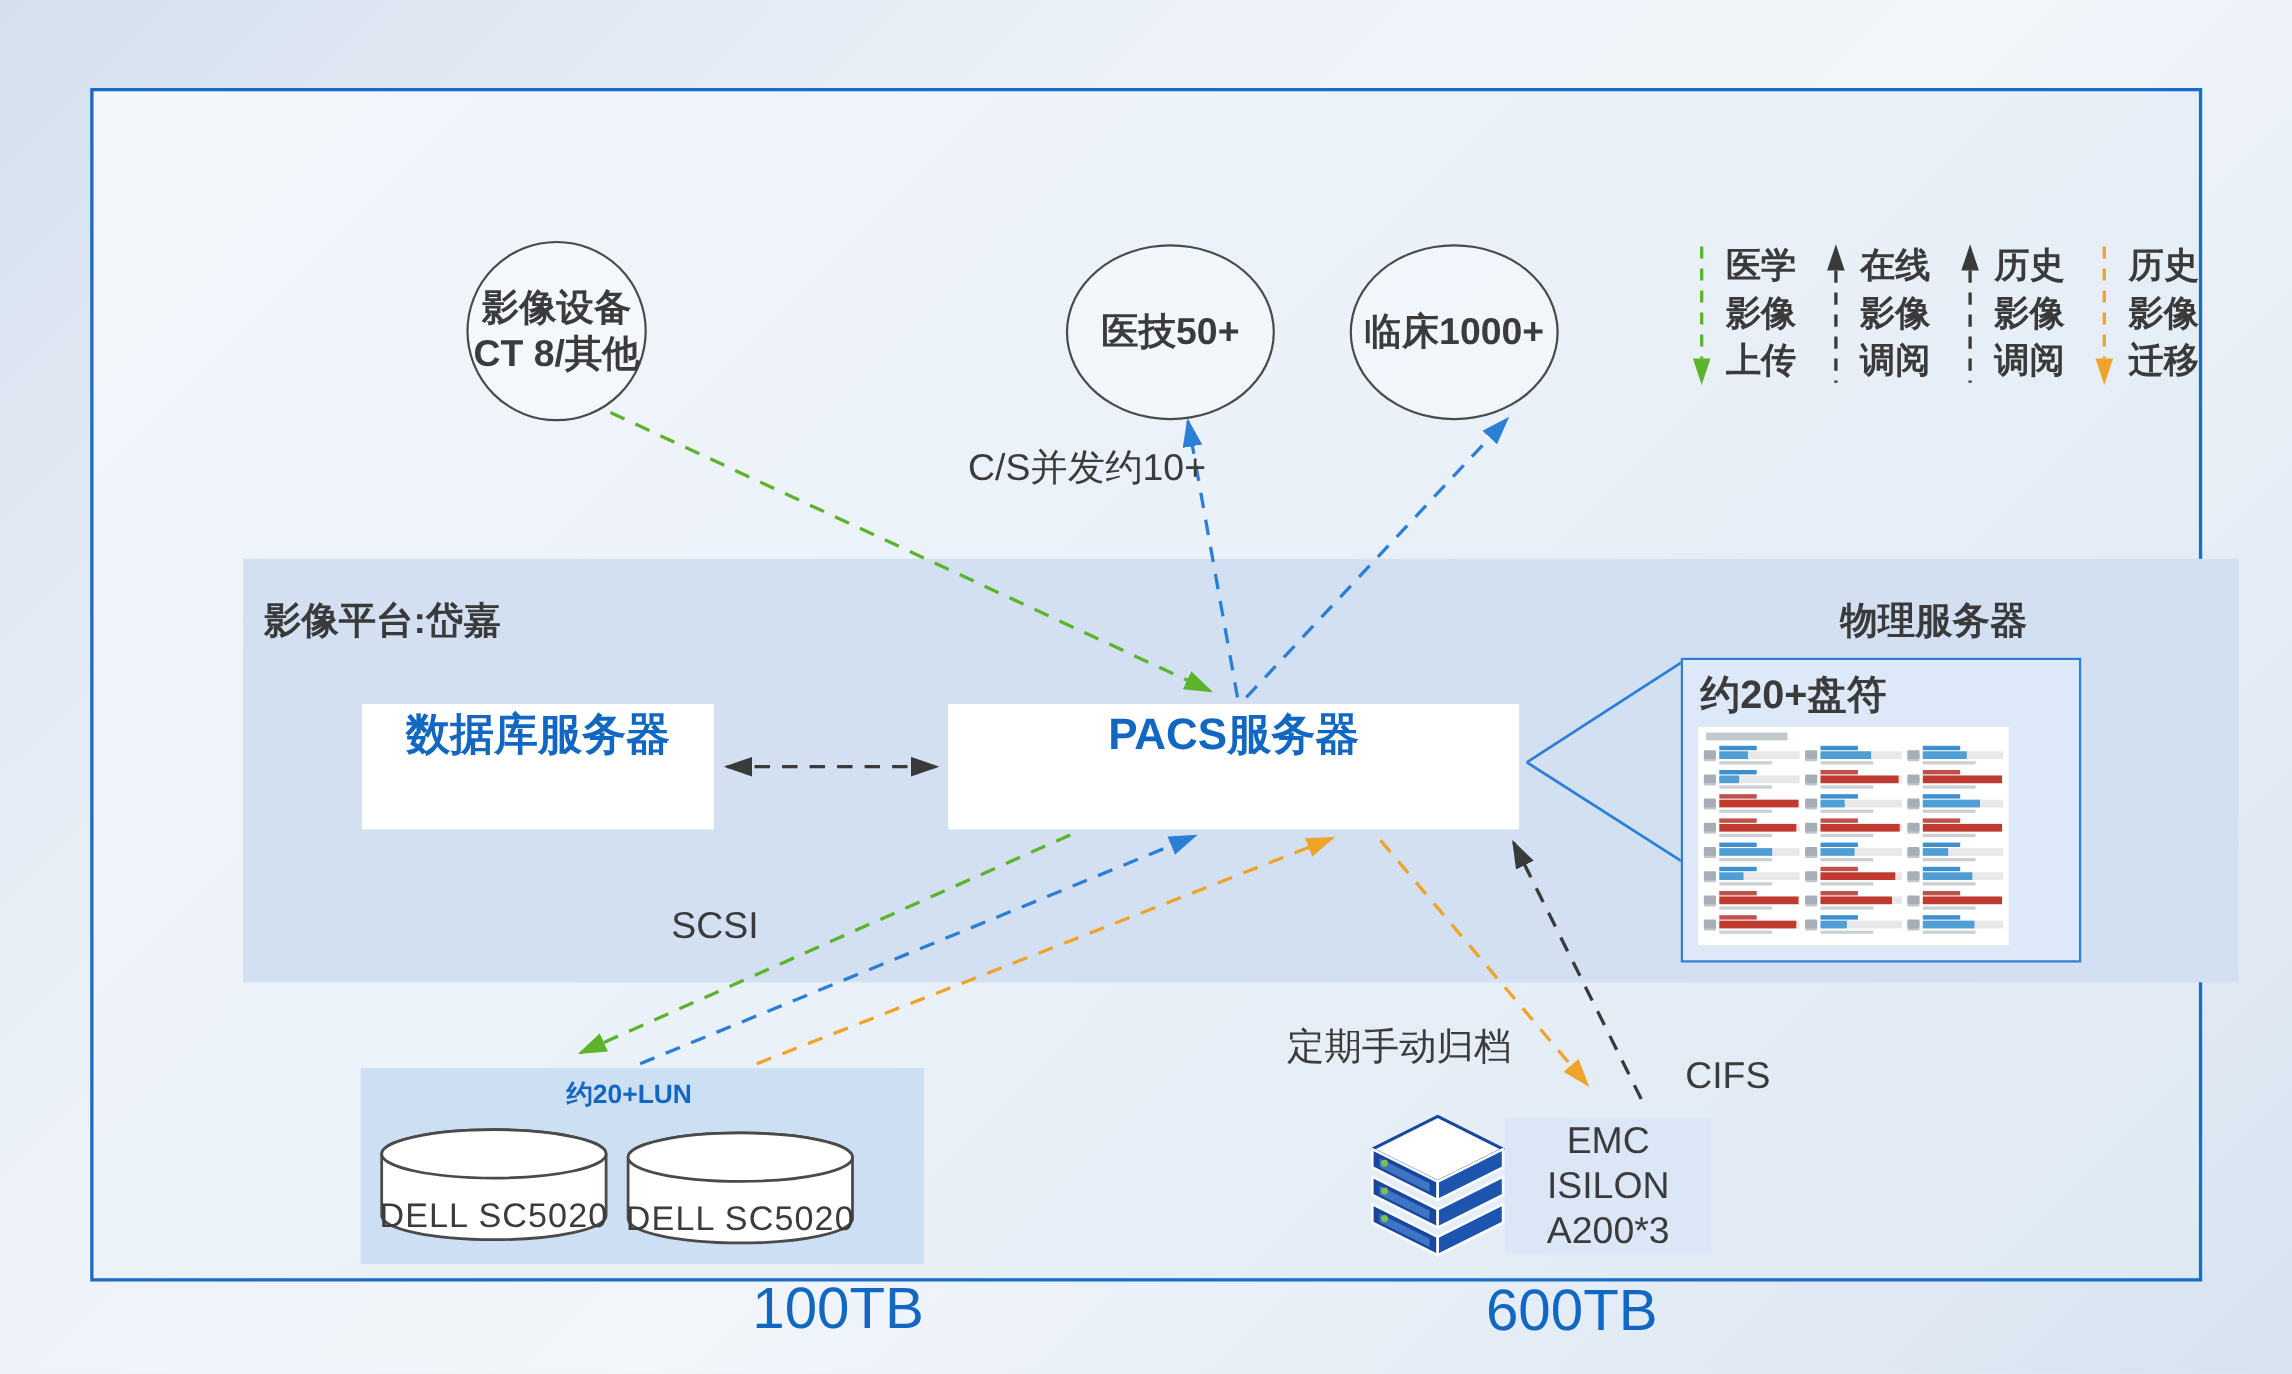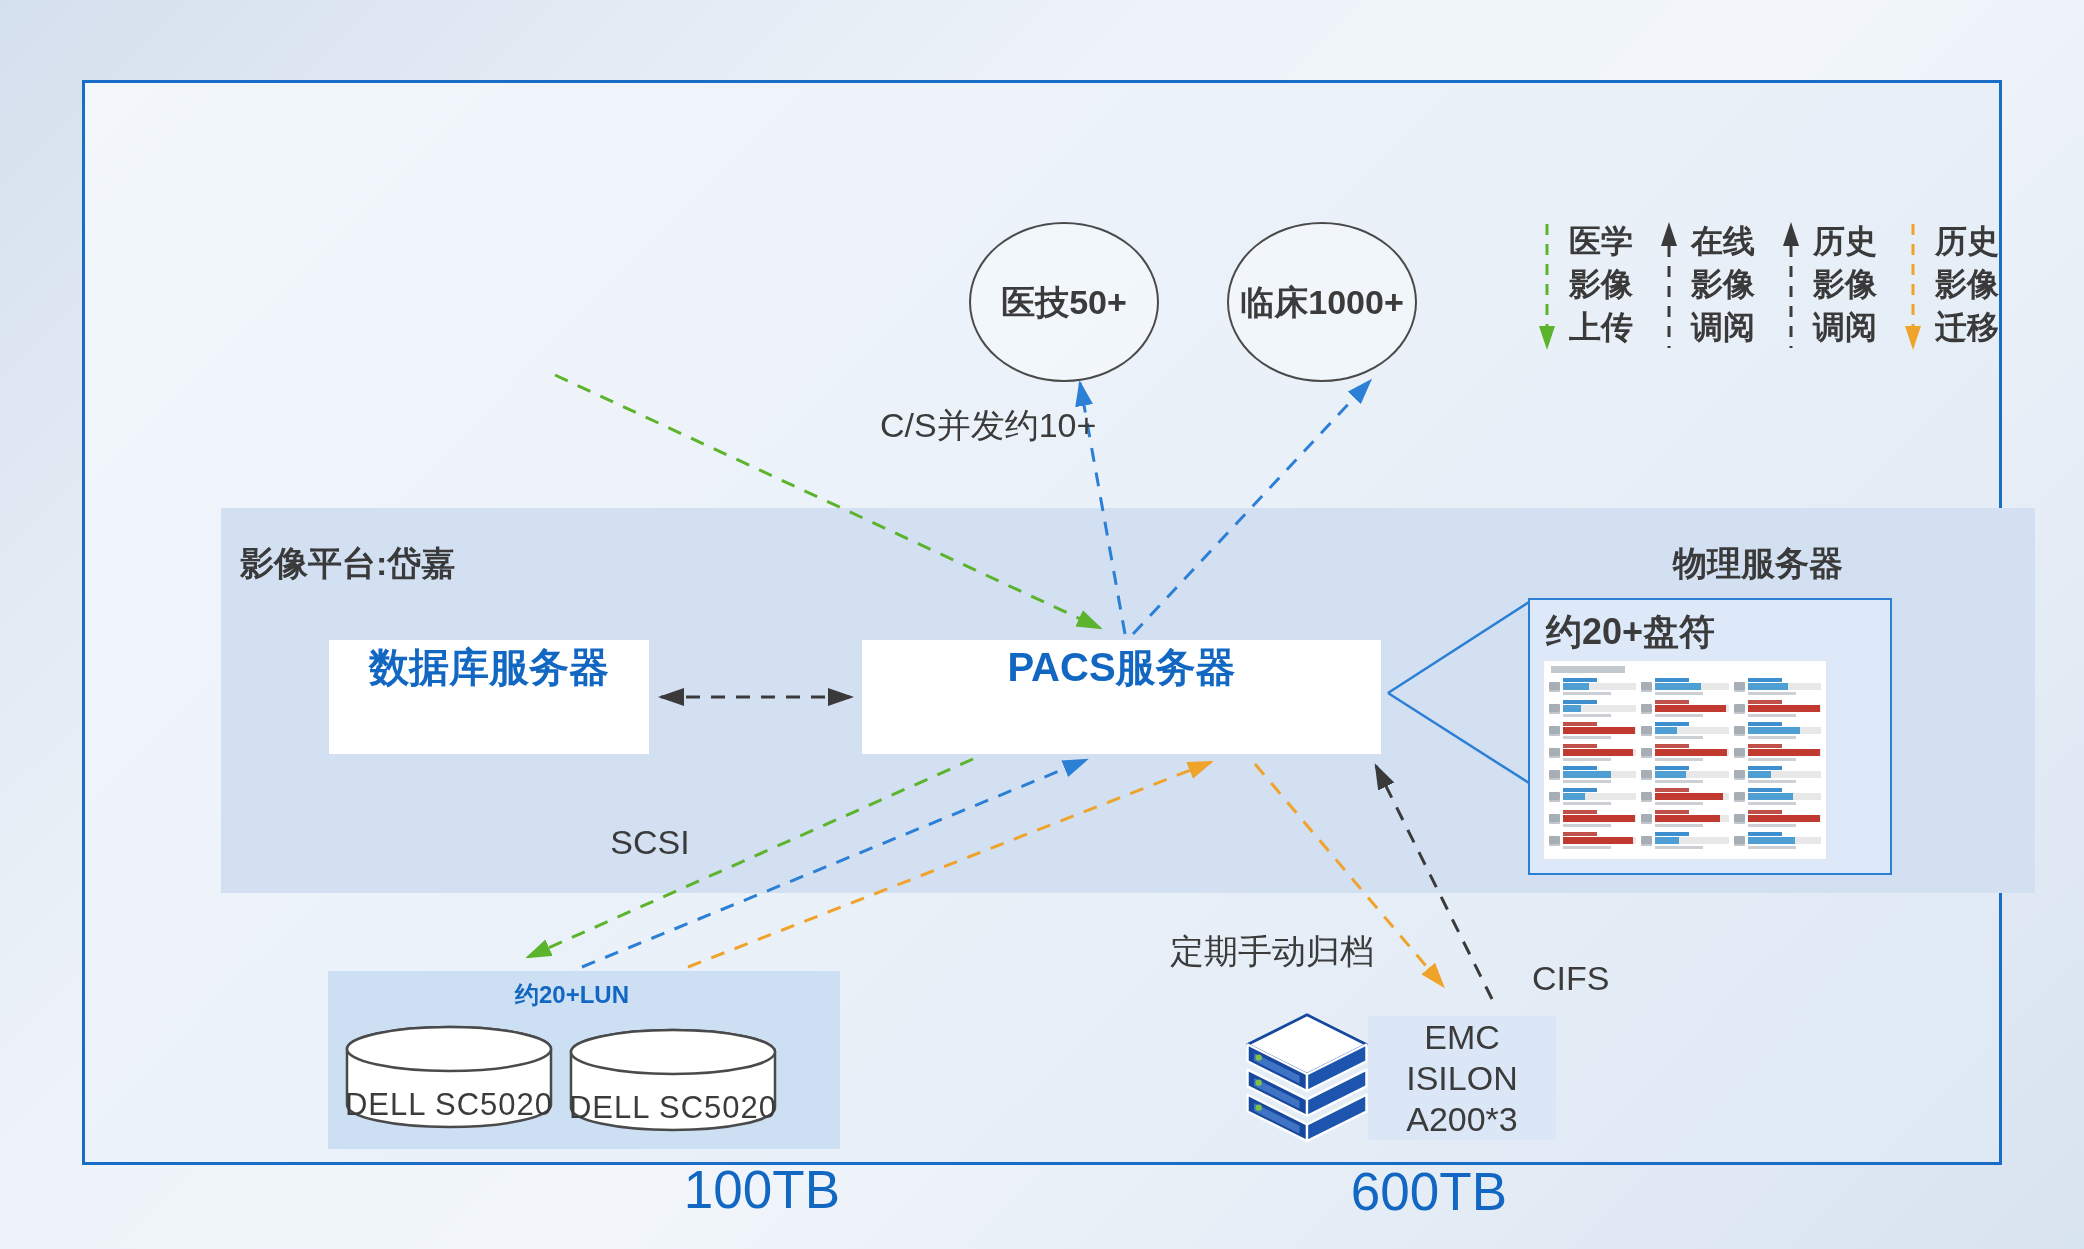--- a/index.html
+++ b/index.html
@@ -166,20 +166,24 @@
       <line class="ln ln-orange dash" x1="603" y1="884" x2="1126" y2="679" marker-end="url(#morange)"></line>
 
       <line class="ln ln-orange dash" x1="1170" y1="681" x2="1358" y2="903" marker-end="url(#morange)"></line>
 
       <line class="ln ln-black dash" x1="1407" y1="916" x2="1291" y2="683" marker-end="url(#mblack)"></line>
 
       <line class="callout-line" x1="1303" y1="610" x2="1444" y2="519"></line>
       <line class="callout-line" x1="1303" y1="610" x2="1444" y2="700"></line>
     </svg>
 
+    <div class="ellipse" id="ellipse-imaging">
+      <span>影像设备</span>
+      <span>CT 8/其他</span>
+    </div>
     <div class="ellipse" id="ellipse-tech">
       <span>医技50+</span>
     </div>
     <div class="ellipse" id="ellipse-clinical">
       <span>临床1000+</span>
     </div>
 
     <div class="small-label two-line" id="cs-label">
       <span>C/S</span>
       <span>并发约10+</span>

